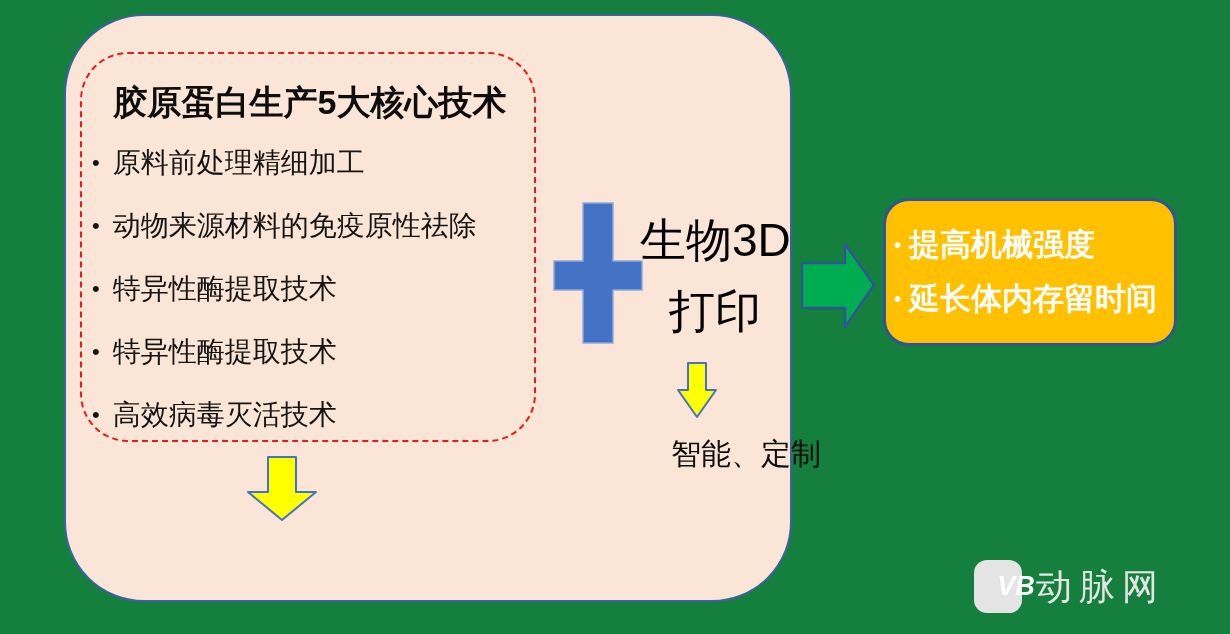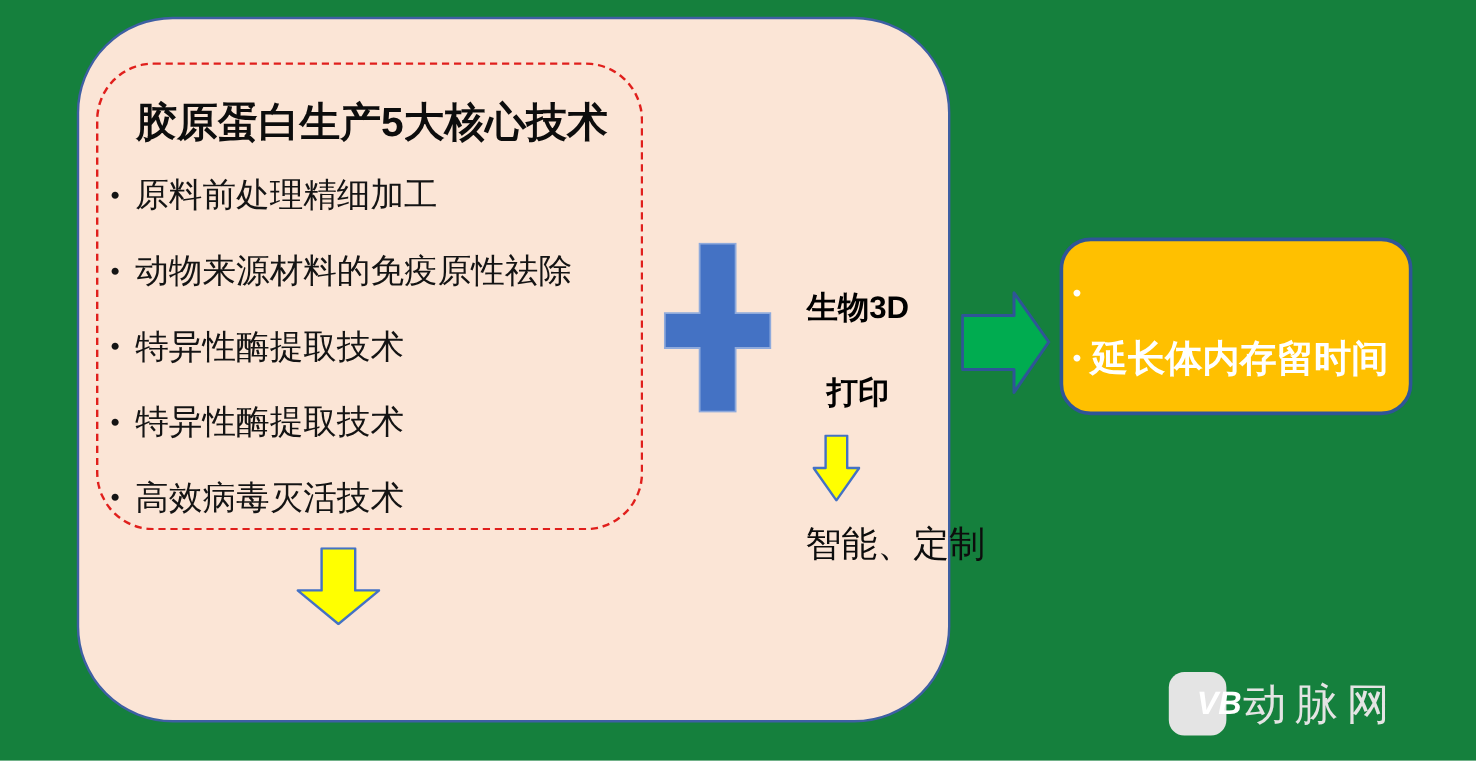--- a/index.html
+++ b/index.html
@@ -35,22 +35,22 @@
   }
   .tech-list .dot { font-size:22px; line-height:34px; }
   .arrow-abs { position:absolute; }
   .big-down-arrow { left:247px; top:456px; }
   .result-left {
     position:absolute; left:133px; top:538px; font-size:31px; line-height:36px;
     white-space:nowrap; color:#0d0d0d;
   }
   .plus-icon-wrap { position:absolute; left:553px; top:202px; }
   .bio3d {
-    position:absolute; left:640px; top:236px; width:150px; text-align:center;
-    font-size:26px; font-weight:bold; color:#000; line-height:40px;
+    position:absolute; left:640px; top:220px; width:150px; text-align:center;
+    font-size:46px; font-weight:normal; color:#000; line-height:40px;
     white-space:nowrap;
   }
   .bio3d .line2 { margin-top:31px;text-align:center; }
   .small-down-arrow { left:677px; top:362px; }
   .result-center {
     position:absolute; left:664px; top:437px; width:164px; text-align:center;
     font-size:30px; line-height:34px; white-space:nowrap; color:#0d0d0d;
   }
   .right-arrow { left:801px; top:242px; }
   .benefits-box {
@@ -134,20 +134,21 @@
 
   <div class="result-center">智能、定制</div>
 
   <svg class="arrow-abs right-arrow" width="75" height="87" viewBox="0 0 75 87">
     <polygon points="1,21 44,21 44,2 73,43 44,85 44,66 1,66" fill="#00AC50" stroke="#2F5597" stroke-width="2.5" stroke-linejoin="round"></polygon>
   </svg>
 
   <div class="benefits-box">
     <div class="benefit-row">
       <span class="dot">•</span>
+      <span>提高机械强度</span>
     </div>
     <div class="benefit-row">
       <span class="dot">•</span>
       <span>延长体内存留时间</span>
     </div>
   </div>
 
   <div class="watermark">
     <div class="wm-logo">
       <span>VB</span>

